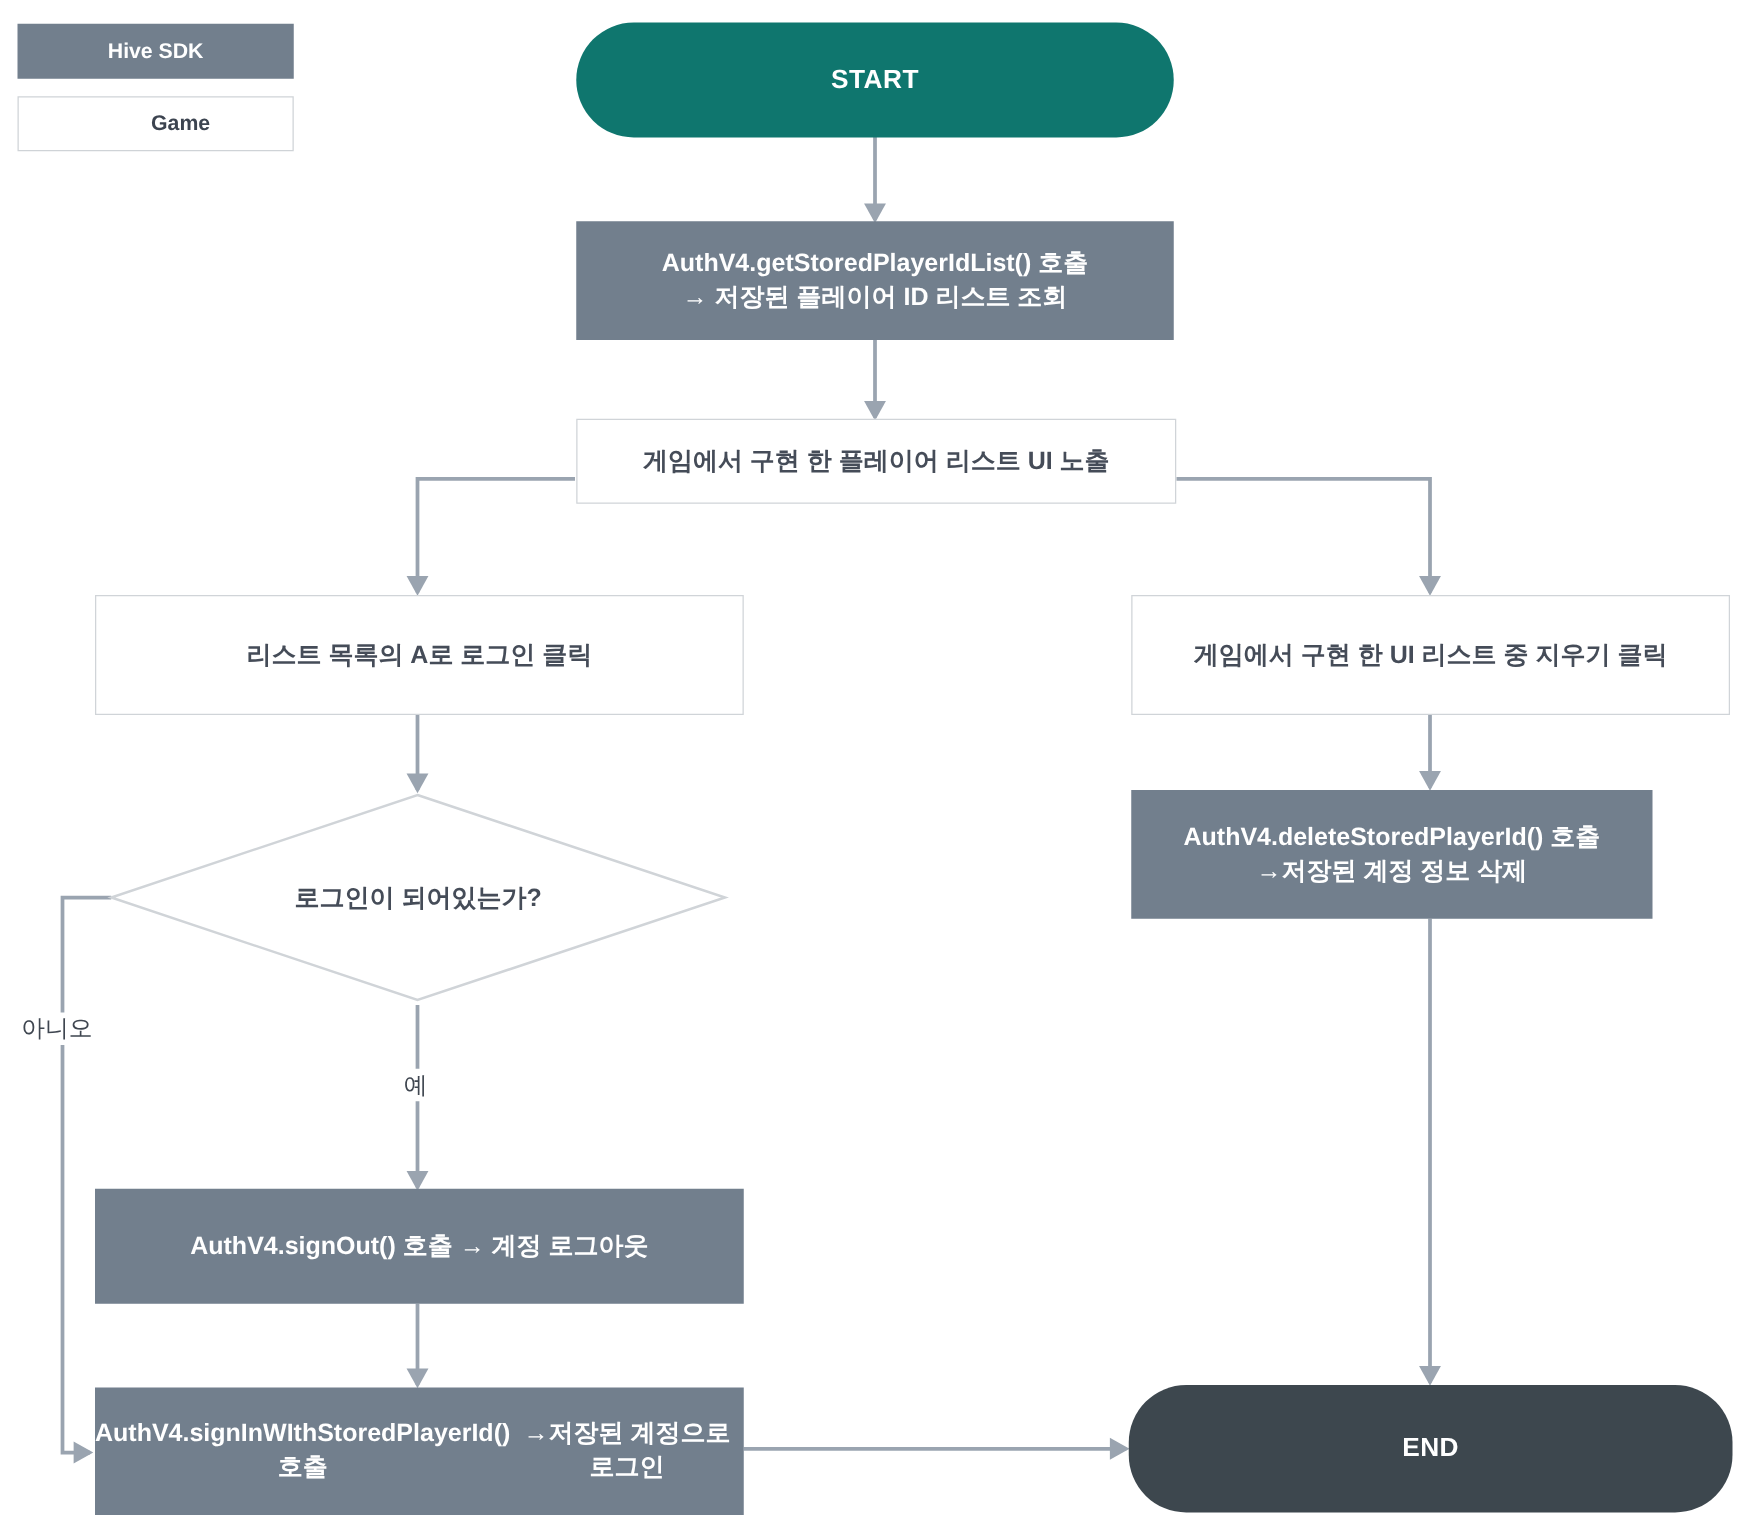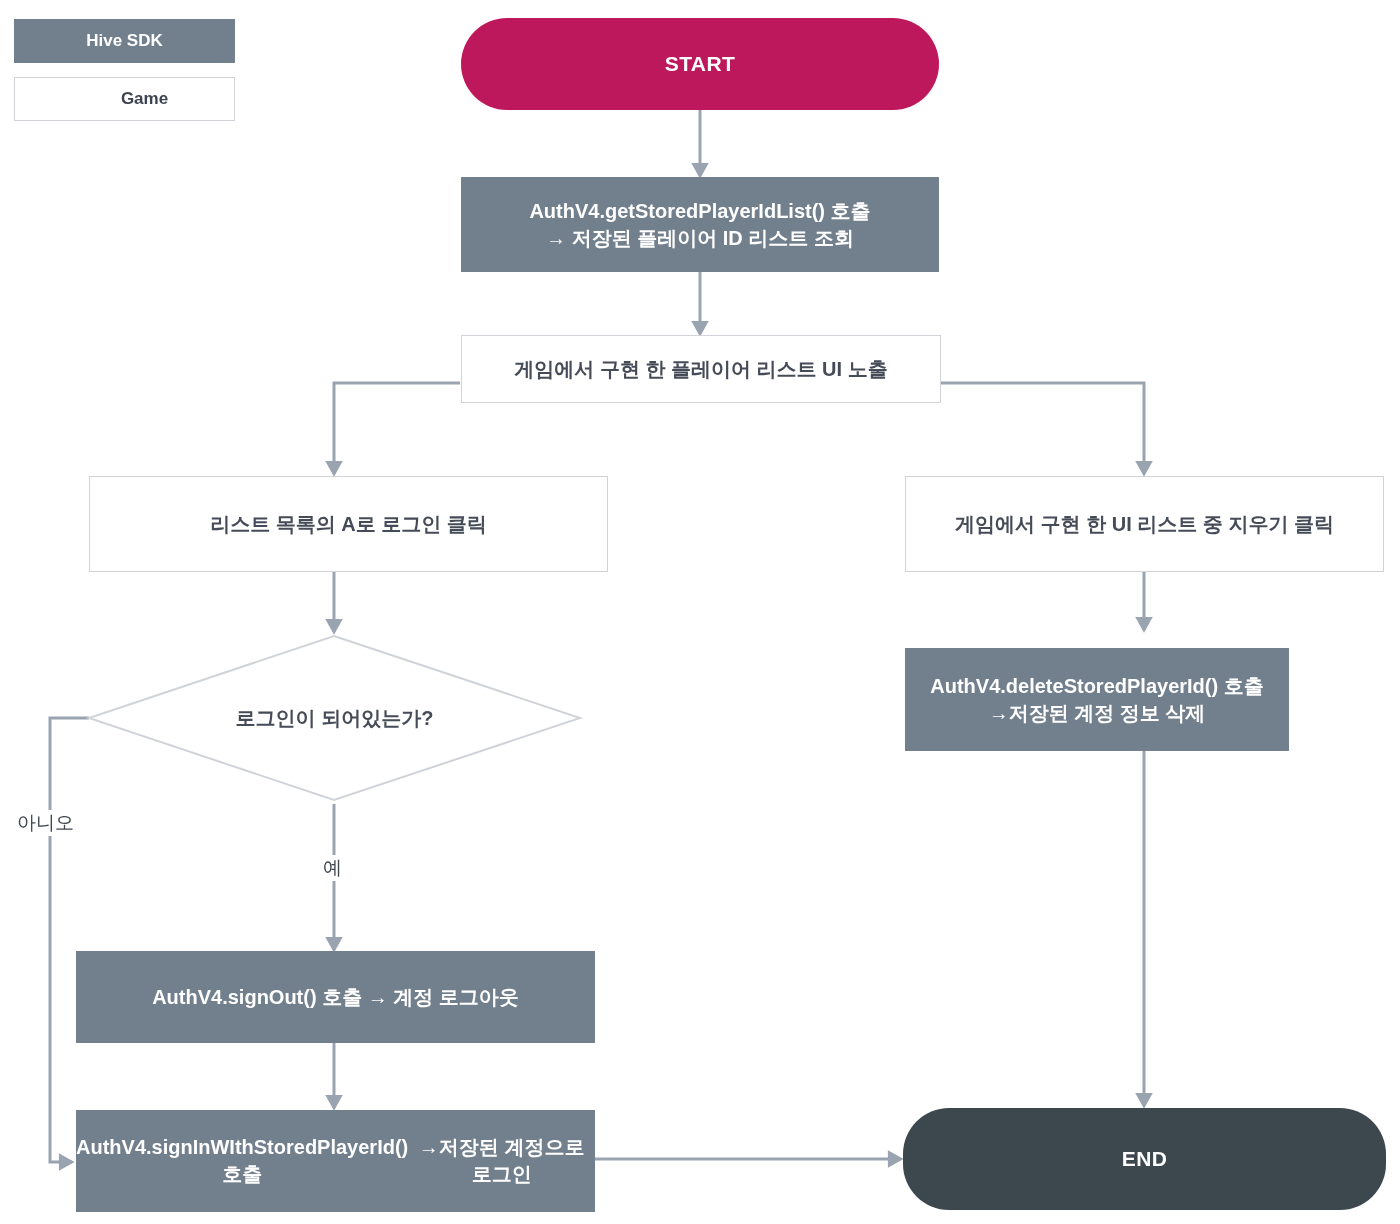--- a/index.html
+++ b/index.html
@@ -15,21 +15,21 @@
   .node{position:absolute;box-sizing:border-box;display:flex;align-items:center;
         justify-content:center;text-align:center;line-height:1.35;}
 
   
   .legend-item{position:absolute;box-sizing:border-box;display:flex;
         align-items:center;justify-content:center;font-size:17px;font-weight:bold;}
   .legend-sdk{background:#727f8d;color:#ffffff;}
   .legend-game{background:#ffffff;color:#3c4450;border:1px solid #cfd3d7;padding-left:40px;}
 
   
-  .term-start{background:#be185d;color:#ffffff;border-radius:46px;
+  .term-start{background:#0f766e;color:#ffffff;border-radius:46px;
         font-size:21px;font-weight:bold;letter-spacing:.4px;}
   .term-end{background:#3d474e;color:#ffffff;border-radius:46px;
         font-size:21px;font-weight:bold;letter-spacing:.4px;}
 
   
   .proc-sdk{background:#727f8d;color:#ffffff;font-size:20px;font-weight:bold;}
   .proc-game{background:#ffffff;color:#454c58;font-size:20px;font-weight:bold;
         border:1px solid #d0d4d8;}
 
   
@@ -94,29 +94,29 @@
 
   <div class="node proc-sdk" style="left:461px;top:177px;width:478px;height:95px;flex-direction:column;">
     <span class="ln2">AuthV4.getStoredPlayerIdList() 호출</span>
     <span class="ln2">→ 저장된 플레이어 ID 리스트 조회</span>
   </div>
 
   <div class="node proc-game" style="left:461px;top:335px;width:480px;height:68px;">
     <span>게임에서 구현 한 플레이어 리스트 UI 노출</span>
   </div>
 
-  <div class="node proc-game" style="left:89px;top:476px;width:519px;height:96px;">
+  <div class="node proc-game" style="left:76px;top:476px;width:519px;height:96px;">
     <span>리스트 목록의 A로 로그인 클릭</span>
   </div>
 
   <div class="node proc-game" style="left:905px;top:476px;width:479px;height:96px;">
     <span>게임에서 구현 한 UI 리스트 중 지우기 클릭</span>
   </div>
 
-  <div class="node proc-sdk" style="left:905px;top:632px;width:384px;height:103px;flex-direction:column;margin-top:16px;">
+  <div class="node proc-sdk" style="left:905px;top:632px;width:417px;height:103px;flex-direction:column;">
     <span class="ln2">AuthV4.deleteStoredPlayerId() 호출</span>
     <span class="ln2">→저장된 계정 정보 삭제</span>
   </div>
 
   <div class="decision" style="left:89px;top:636px;width:491px;height:164px;">
     <span class="dtext">로그인이 되어있는가?</span>
   </div>
 
   <div class="node proc-sdk" style="left:76px;top:951px;width:519px;height:92px;">
     <span>AuthV4.signOut() 호출 → 계정 로그아웃</span>

